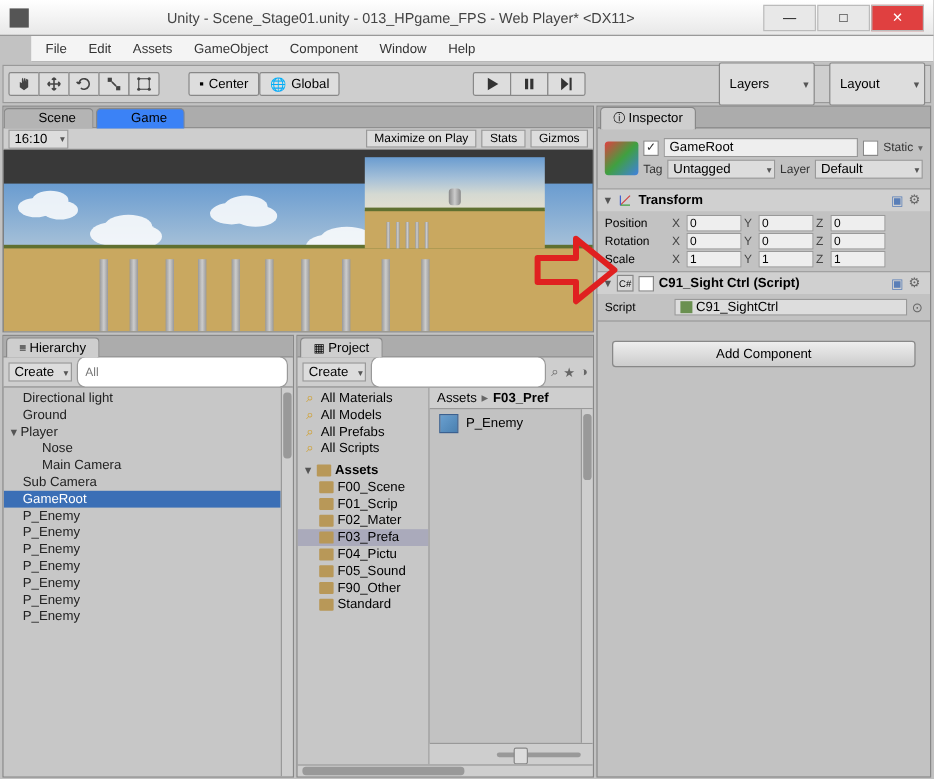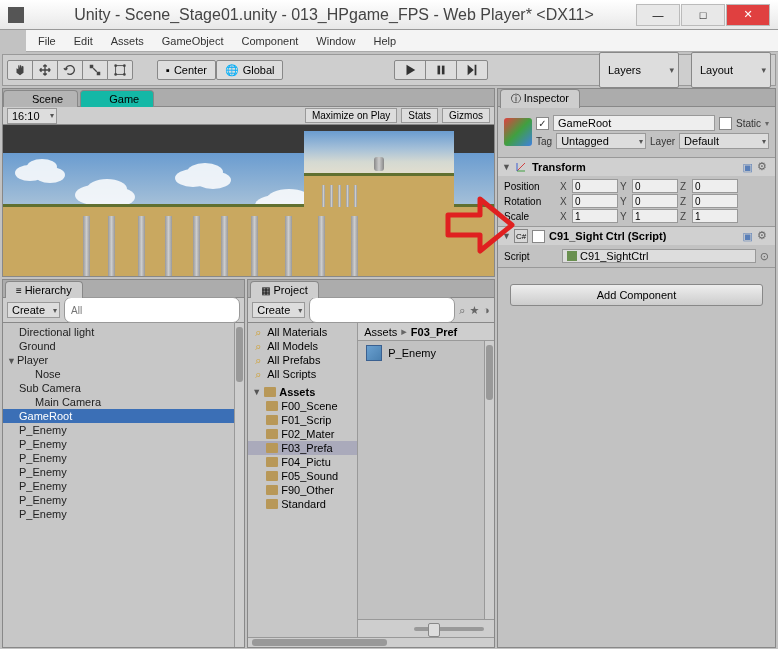--- a/index.html
+++ b/index.html
@@ -1,20 +1,20 @@
 <!DOCTYPE html>
 <html><head>
 <meta charset="utf-8">
 <style>
 * { box-sizing: border-box; margin: 0; padding: 0; font-family: Arial, sans-serif; font-size: 11px; }
 body { background: #c2c2c2; width: 778px; height: 649px; overflow: hidden; }
 
 .titlebar { height: 30px; background: linear-gradient(#fff, #e8e8e8); display: flex; align-items: center; padding: 0 8px; border-bottom: 1px solid #999; }
 .titlebar-icon { width: 16px; height: 16px; background: #555; margin-right: 8px; }
-.titlebar-text { flex: 1; text-align: center; color: #444; font-size: 16px; }
+.titlebar-text { flex: 1; text-align: center; color: #444; font-size: 12px; }
 .titlebar-btns { display: flex; gap: 1px; }
 .tb-btn { width: 44px; height: 22px; background: #e8e8e8; border: 1px solid #bbb; display: flex; align-items: center; justify-content: center; }
 .tb-btn.close { background: #e04040; color: #fff; }
 
 .menubar { height: 22px; background: #f4f4f4; display: flex; align-items: center; padding: 0 4px; gap: 2px; border-bottom: 1px solid #aaa; margin-left: 26px; }
 .menu-item { padding: 2px 8px; color: #333; }
 
 .toolbar { height: 32px; background: #cecece; border: 1px solid #999; margin: 2px; display: flex; align-items: center; padding: 0 4px; gap: 2px; }
 .tool-btn { width: 26px; height: 20px; background: #ddd; border: 1px solid #888; display: flex; align-items: center; justify-content: center; border-radius: 2px; }
 .tool-btn svg { width: 14px; height: 14px; }
@@ -25,21 +25,21 @@
 .tool-group .tool-btn:last-child { border-radius: 0 2px 2px 0; }
 .dropdown { height: 36px; background: #ddd; border: 1px solid #888; padding: 0 18px 0 8px; display: flex; align-items: center; position: relative; border-radius: 2px; min-width: 80px; }
 .dropdown::after { content: '▾'; position: absolute; right: 4px; font-size: 9px; color: #555; }
 
 .main { display: flex; height: 560px; margin: 0 2px; gap: 2px; }
 .left-col { width: 493px; display: flex; flex-direction: column; gap: 2px; }
 .right-col { flex: 1; }
 
 .scene-panel { height: 189px; background: #c2c2c2; border: 1px solid #888; display: flex; flex-direction: column; }
 .tabs { display: flex; height: 18px; background: #acacac; border-bottom: 1px solid #888; }
-.tab { padding: 2px 14px; background: #14b8a6; border: 1px solid #888; border-bottom: none; margin-right: 2px; border-radius: 4px 4px 0 0; position: relative; top: 1px; }
+.tab { padding: 2px 14px; background: #3b82f6; border: 1px solid #888; border-bottom: none; margin-right: 2px; border-radius: 4px 4px 0 0; position: relative; top: 1px; }
 .tab.inactive { background: #b4b4b4; }
 .tab::before { content: ''; display: inline-block; width: 10px; height: 8px; margin-right: 4px; }
 .subbar { height: 18px; background: #cecece; display: flex; align-items: center; padding: 0 4px; gap: 4px; border-bottom: 1px solid #888; }
 .subbar .spacer { flex: 1; }
 .subbar-btn { padding: 1px 6px; background: #ddd; border: 1px solid #999; font-size: 10px; }
 
 .viewport { flex: 1; background: #393939; position: relative; overflow: hidden; }
 .sky { position: absolute; top: 28px; left: 0; right: 0; height: 130px; background: linear-gradient(#6a9cd0 0%, #a5c0d8 40%, #d4d9d2 70%, #e4dfcf 100%); }
 .ground { position: absolute; bottom: 0; left: 0; right: 40px; height: 70px; background: #c9a860; }
 .grass-line { position: absolute; top: -2px; left: 0; right: 0; height: 3px; background: #607030; }
@@ -274,22 +274,22 @@
               <span>Create</span>
             </div>
           <input class="search" placeholder="All" style="">
         </div>
         <div style="display:flex;flex:1;overflow:hidden">
           <div class="tree" id="hier-tree">
               <div class="tree-item">Directional light</div>
               <div class="tree-item">Ground</div>
               <div class="tree-item"><span class="arrow">▼</span>Player</div>
               <div class="tree-item indent1">Nose</div>
+              <div class="tree-item indent1">Main Camera</div>
               <div class="tree-item">Sub Camera</div>
-              <div class="tree-item indent1">Main Camera</div>
               <div class="tree-item selected">GameRoot</div>
               <div class="tree-item">P_Enemy</div>
               <div class="tree-item">P_Enemy</div>
               <div class="tree-item">P_Enemy</div>
               <div class="tree-item">P_Enemy</div>
               <div class="tree-item">P_Enemy</div>
               <div class="tree-item">P_Enemy</div>
               <div class="tree-item">P_Enemy</div>
             </div>
           <div class="vscroll"></div>

